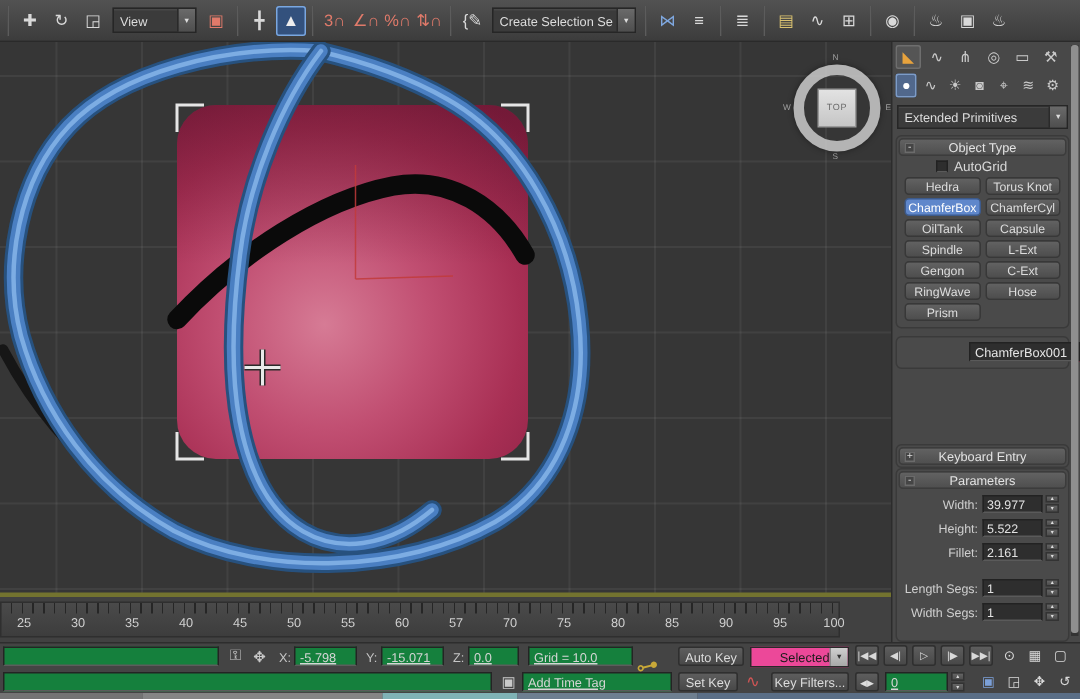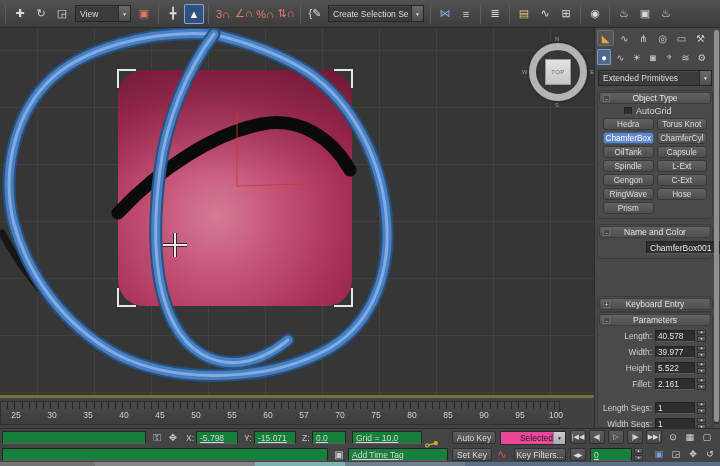--- a/index.html
+++ b/index.html
@@ -314,52 +314,40 @@
           <div class="obtn ">L-Ext</div>
           <div class="obtn ">Gengon</div>
           <div class="obtn ">C-Ext</div>
           <div class="obtn ">RingWave</div>
           <div class="obtn ">Hose</div>
           <div class="obtn ">Prism</div>
         </div>
     </div>
 
     <div class="section" id="sec-namecolor">
-      <div class="rollhead">
-        <span class="rstate">-</span>
-        <span>Name and Color</span>
-      </div>
       <div id="name-row">
         <div id="name-field">ChamferBox001</div>
         <div id="color-swatch" style="background: rgb(212, 33, 90);"></div>
       </div>
     </div>
 
 
     <div class="section" id="sec-keyboard">
       <div class="rollhead">
         <span class="rstate">+</span>
         <span>Keyboard Entry</span>
       </div>
     </div>
 
     <div class="section" id="sec-params">
       <div class="rollhead">
         <span class="rstate">-</span>
         <span>Parameters</span>
       </div>
       <div id="param-rows">
-          <div class="prow">
-    <span class="plabel">Length:</span>
-    <div class="pfield">40.578</div>
-    <div class="spinner">
-              <span>▴</span>
-              <span>▾</span>
-            </div>
-          </div>
           <div class="prow">
     <span class="plabel">Width:</span>
     <div class="pfield">39.977</div>
     <div class="spinner">
               <span>▴</span>
               <span>▾</span>
             </div>
           </div>
           <div class="prow">
     <span class="plabel">Height:</span>

